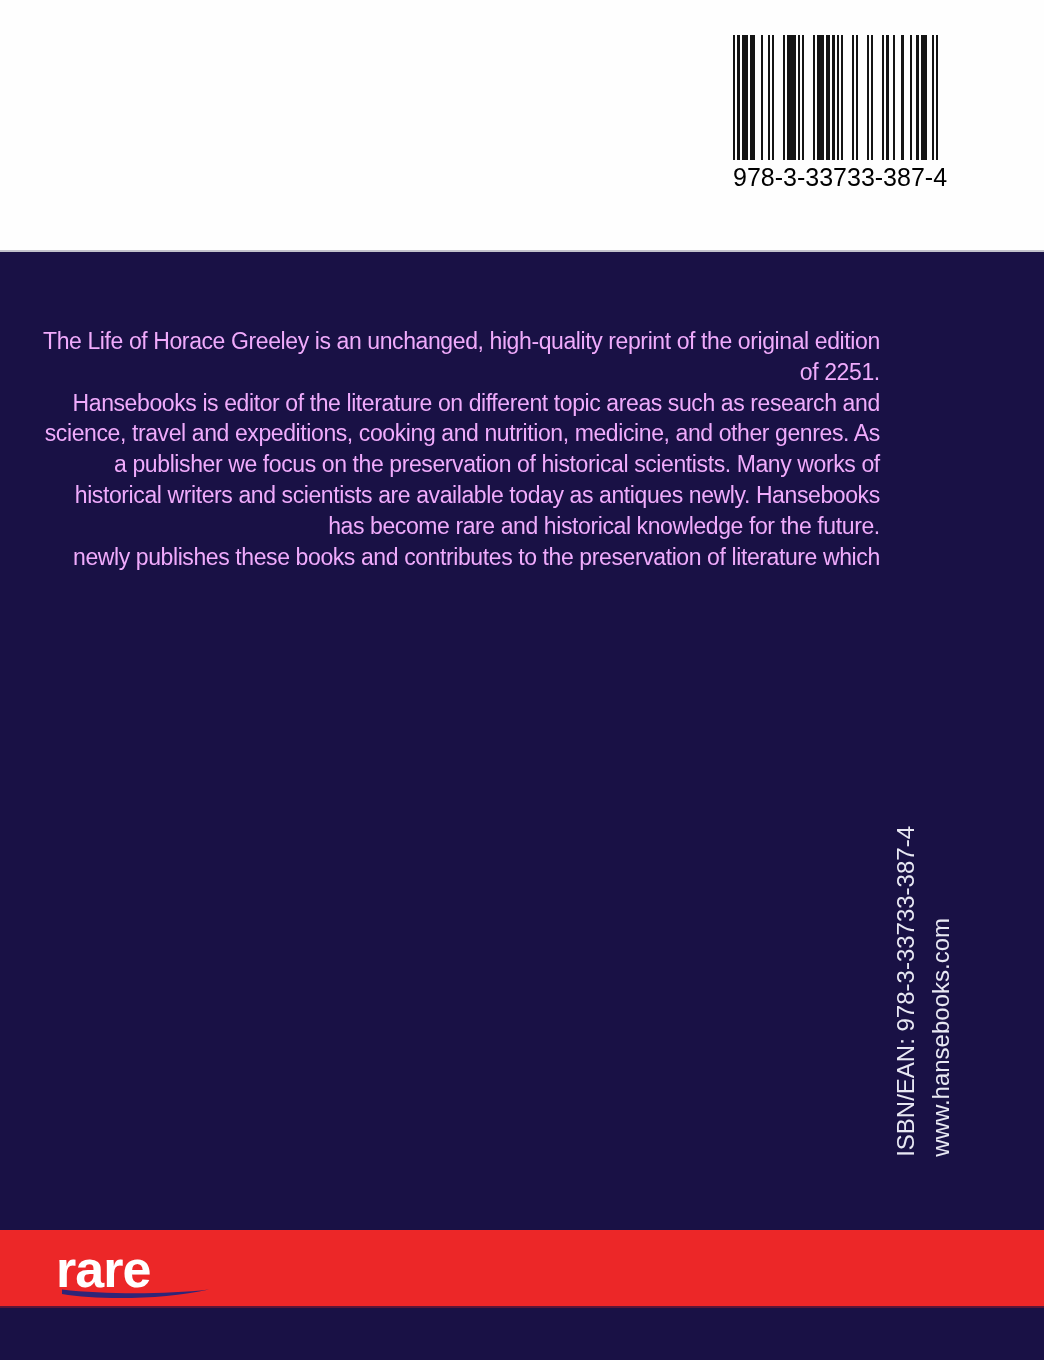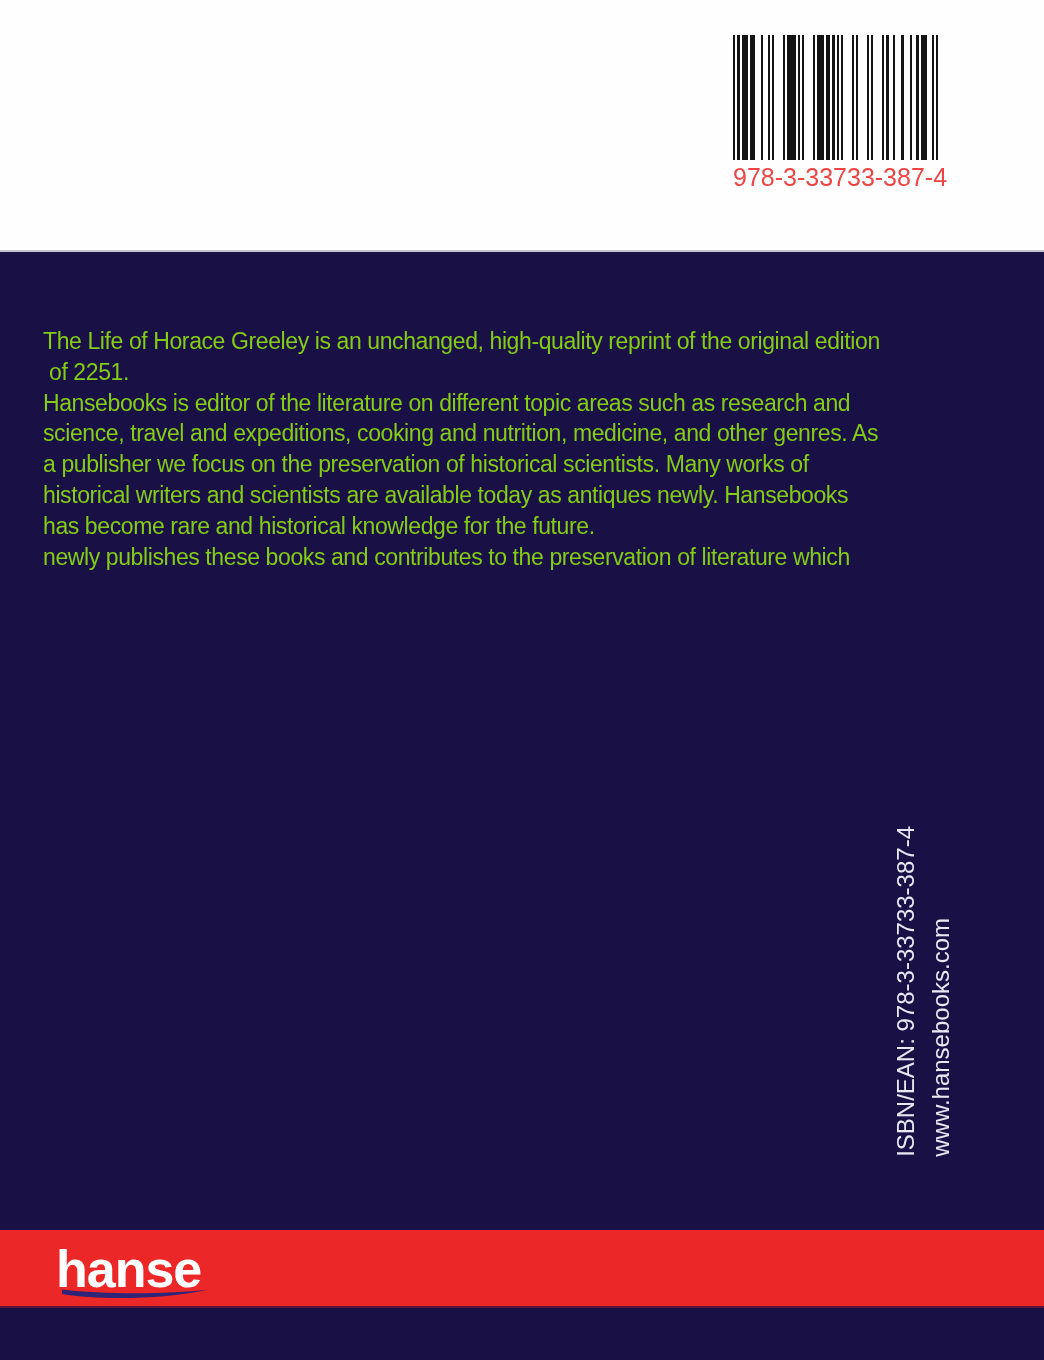--- a/index.html
+++ b/index.html
@@ -20,31 +20,32 @@
     border-bottom:2px solid #c2c2cb;
   }
   .barcode-block {
     position:absolute; left:733px; top:35px;
     width:205px; text-align:center;
   }
   .barcode-block svg { display:block; width:205px; height:125px; }
   .barcode-number {
     margin-top:3px;
     font-size:25px;
-    color:#ef4444;
+    color:#000000;
     white-space:nowrap;
   }
 
   
   .description {
     position:absolute; left:43px; top:326px;
-    color:#84cc16;
+    color:#f0abfc;
     font-size:23px;
     letter-spacing:-0.4px;
     line-height:30.8px;
+    text-align:right;
   }
   .description .line { white-space:pre; }
 
   
   .vertical-info {
     position:absolute; left:893px; bottom:203px;
     display:flex; gap:9px; align-items:flex-end;
   }
   .vertical-info span {
     writing-mode:vertical-rl;
@@ -129,20 +130,20 @@
     <div class="line">newly publishes these books and contributes to the preservation of literature which</div>
   </div>
 
   <div class="vertical-info">
     <span>ISBN/EAN: 978-3-33733-387-4</span>
     <span>www.hansebooks.com</span>
   </div>
 
   <div class="red-band">
     <div class="hanse-logo" style="position:absolute; left:56px; top:13px;">
-      <span class="hanse-text">hanse</span>
+      <span class="hanse-text">rare</span>
       <svg class="swoosh" viewBox="0 0 150 14" xmlns="http://www.w3.org/2000/svg">
         <path d="M2,2.5 C 45,7.5 105,7.5 149,2.5 C 105,12.5 40,13.5 2,7 Z" fill="#2f2578"></path>
       </svg>
     </div>
   </div>
 
 </div>
 
 </body></html>

